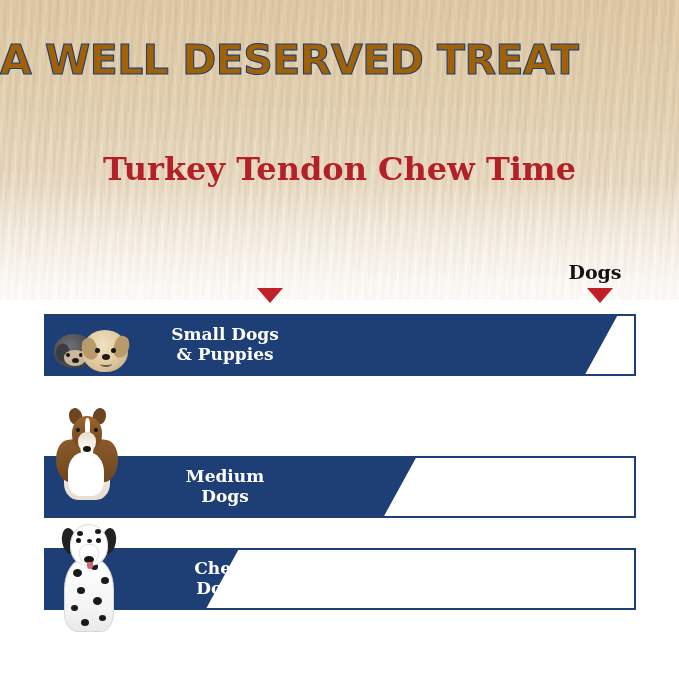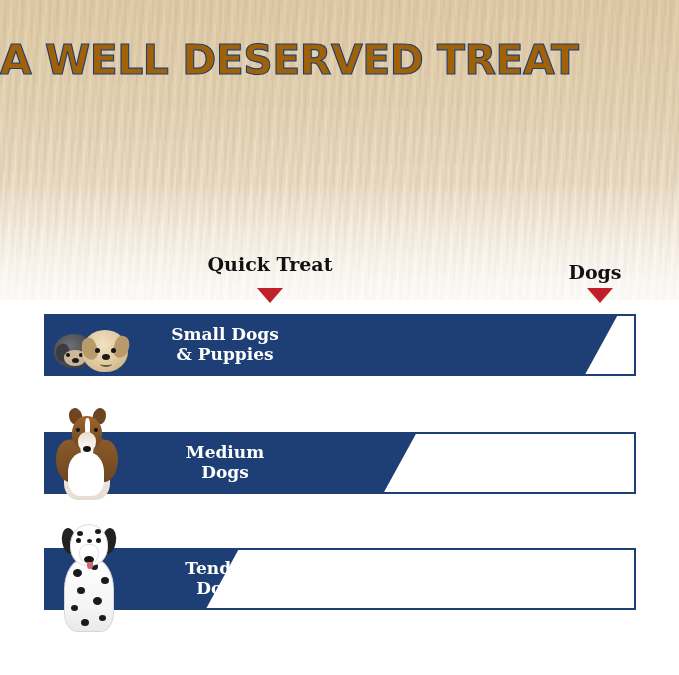--- a/index.html
+++ b/index.html
@@ -94,21 +94,21 @@
 
   
   .row {
     position: absolute;
     left: 44px;
     width: 592px;
     height: 62px;
     padding-left: 40px;
   }
   .row.r1 { top: 314px; }
-  .row.r2 { top: 432px; }
+  .row.r2 { top: 456px; }
   .row.r3 { top: 548px; }
 
   .bar-outline {
     position: absolute; inset: 0;
     border: 2px solid #1d3f75;
     background: #ffffff;
   }
   .bar-fill {
     position: absolute; top: 0; left: 0; height: 100%;
     background: #1d3f75;
@@ -221,22 +221,22 @@
 <body>
 
 <div id="page">
 
   <div class="bg-wood"></div>
   <div class="bg-fade"></div>
 
   <div class="headline">
     <span>A WELL DESERVED TREAT</span>
   </div>
-
-  <div class="scale-label left">Quick Treat</div>
+  <div class="subhead">Turkey Tendon Chew Time</div>
+
   <div class="scale-label right">
     <br>
     <span>Dogs</span>
   </div>
   <div class="arrow left"></div>
   <div class="arrow right"></div>
 
   <div class="row r1">
     <div class="bar-outline"></div>
     <div class="bar-fill slant" style="width:97%"></div>
@@ -247,21 +247,21 @@
   <div class="row r2">
     <div class="bar-outline"></div>
     <div class="bar-fill slant" style="width:63%"></div>
     <div class="bar-text t2">Medium
 Dogs</div>
   </div>
 
   <div class="row r3">
     <div class="bar-outline"></div>
     <div class="bar-fill slant" style="width:33%"></div>
-    <div class="bar-text t3">Tendon
+    <div class="bar-text t3">Chew
 Dogs</div>
   </div>
 
   <div class="dog dog-small">
     <div class="pup-a">
       <div class="pup-a-ear-l"></div>
       <div class="pup-a-ear-r"></div>
       <div class="pup-a-face"></div>
       <div class="pup-a-eye-l"></div>
       <div class="pup-a-eye-r"></div>

